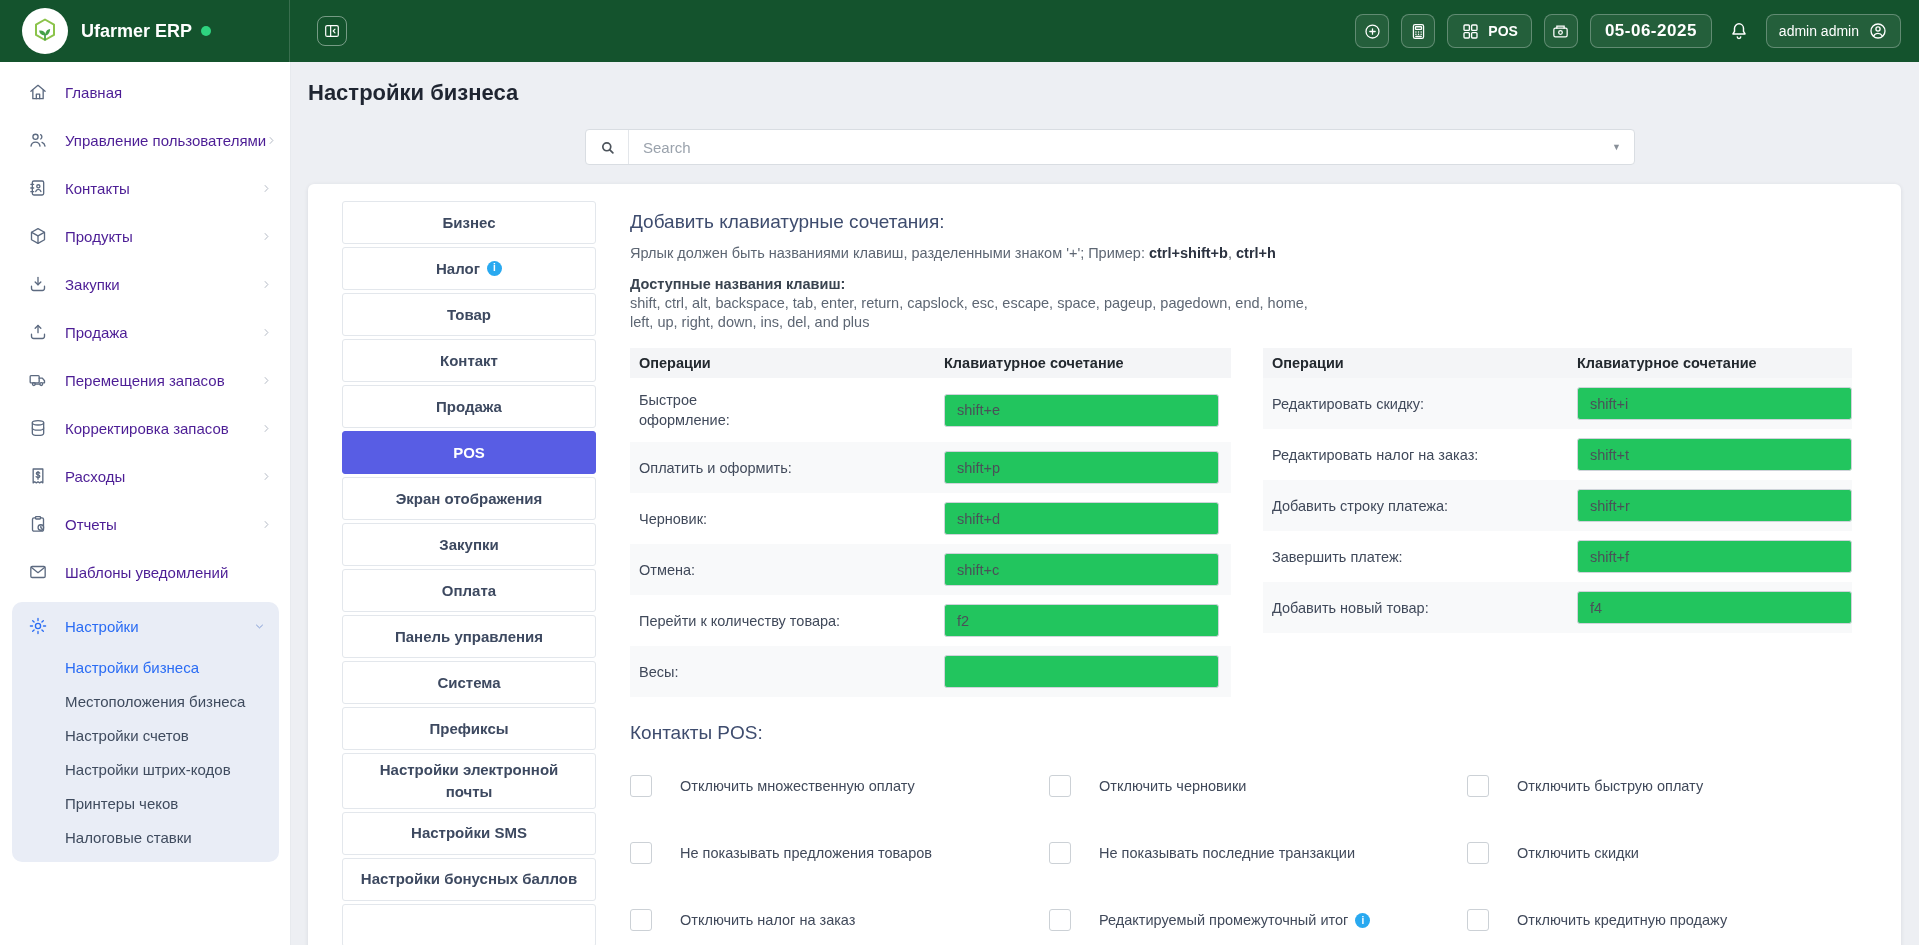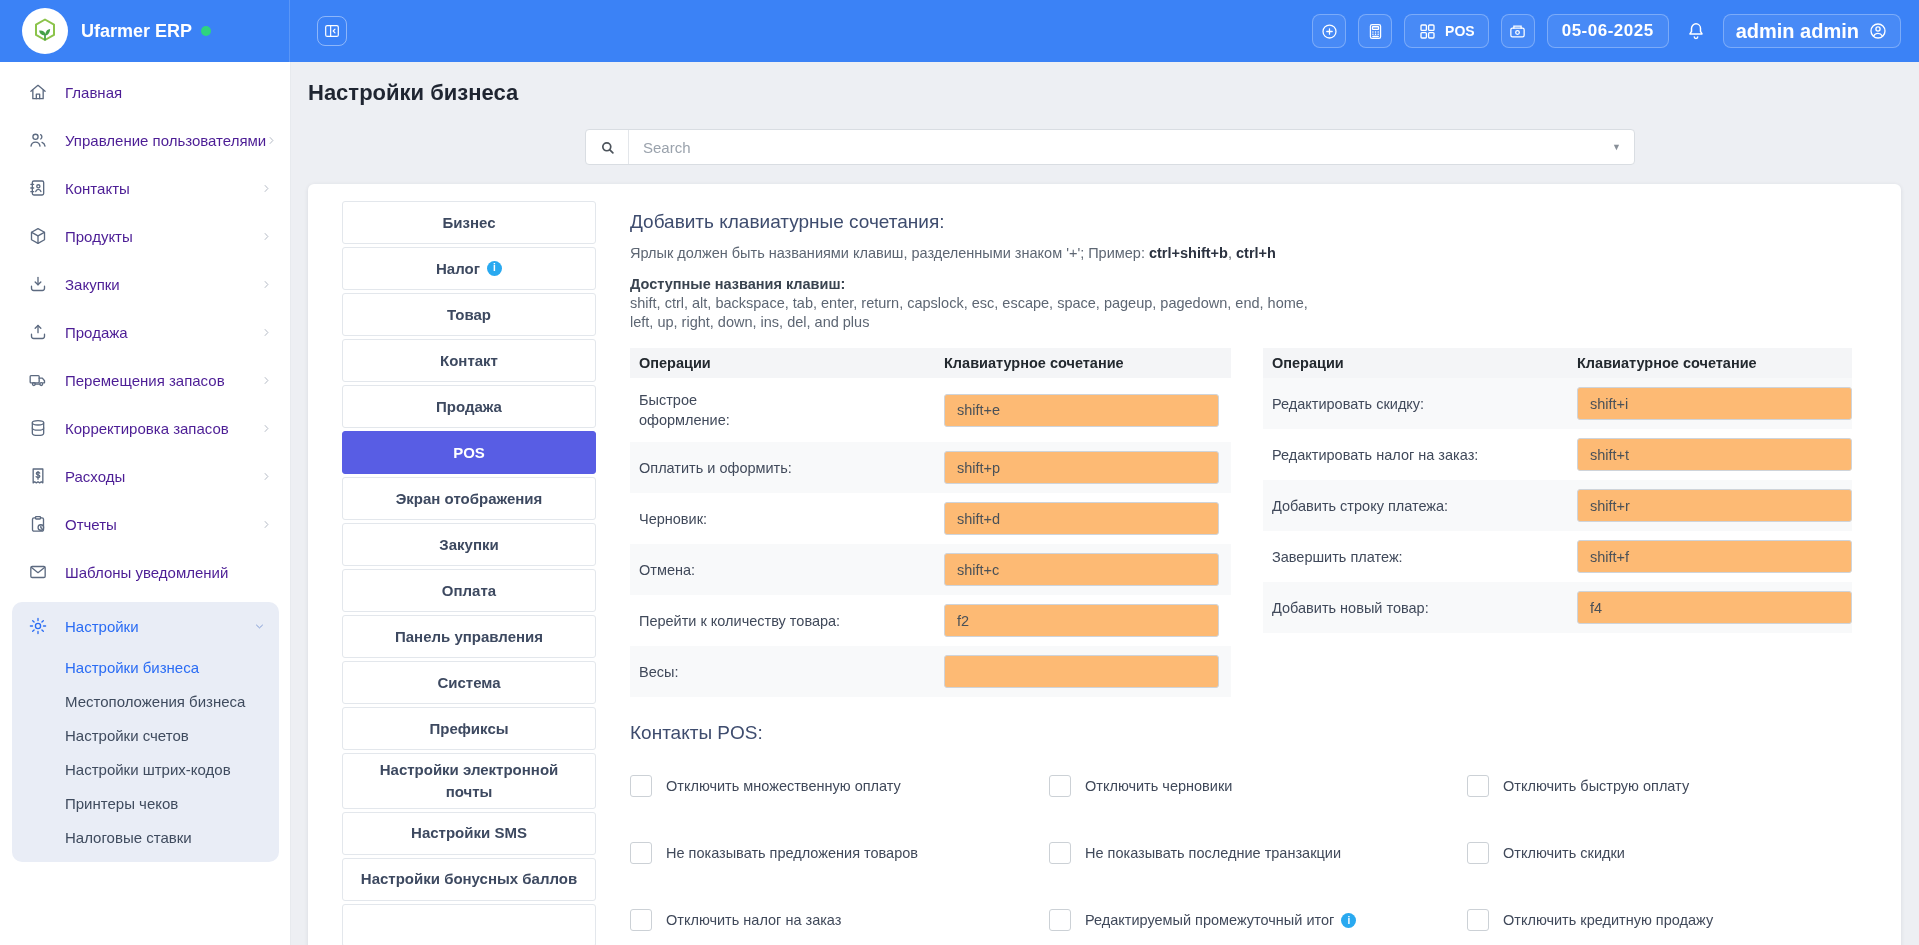--- a/index.html
+++ b/index.html
@@ -3,37 +3,37 @@
 <meta charset="utf-8">
 <style>
   html,body{margin:0;padding:0;}
   body{
     width:1919px;height:945px;overflow:hidden;position:relative;
     background:#edeff3;
     font-family:"Liberation Sans","DejaVu Sans",sans-serif;
     -webkit-font-smoothing:antialiased;
   }
   
-  .topbar{position:absolute;top:0;left:0;width:1919px;height:62px;background:#3b82f6;display:flex;align-items:center;z-index:20;}
+  .topbar{position:absolute;top:0;left:0;width:1919px;height:62px;background:#14532d;display:flex;align-items:center;z-index:20;}
   .brand-area{width:290px;height:100%;display:flex;align-items:center;padding-left:22px;box-sizing:border-box;border-right:1px solid rgba(255,255,255,.16);flex:none;}
   .logo-circle{width:46px;height:46px;border-radius:50%;background:#fff;display:flex;align-items:center;justify-content:center;flex:none;}
   .logo-circle svg{width:30px;height:30px;}
   .brand-name{color:#fff;font-size:18px;font-weight:bold;margin-left:13px;white-space:nowrap;}
   .status-dot{width:10px;height:10px;border-radius:50%;background:#2ed47f;margin-left:9px;flex:none;}
   .hbtn{display:flex;align-items:center;justify-content:center;background:rgba(255,255,255,.07);border:1px solid rgba(255,255,255,.28);border-radius:8px;color:#fff;height:34px;box-sizing:border-box;cursor:pointer;font-family:inherit;padding:0;}
   .hbtn svg{width:19px;height:19px;}
   .icon-only{width:34px;}
   .collapse-btn{margin-left:27px;width:30px;height:30px;background:transparent;border-color:rgba(255,255,255,.42);}
   .collapse-btn svg{width:18px;height:18px;}
   .top-right{margin-left:auto;margin-right:18px;display:flex;align-items:center;gap:12px;}
   .pos-btn{padding:0 13px;gap:8px;font-weight:bold;font-size:14px;}
   .date-btn{padding:0 14px;font-size:17px;letter-spacing:.5px;font-weight:bold;}
   .bell-btn{background:transparent;border:none;width:30px;}
   .bell-btn svg{width:22px;height:22px;}
-  .user-btn{padding:16px 12px;gap:9px;font-weight:bold;font-size:20px;}
+  .user-btn{padding:16px 12px;gap:9px;font-weight:normal;font-size:14px;}
   .user-btn svg{width:20px;height:20px;}
   
   .sidebar{position:absolute;top:62px;left:0;width:290px;bottom:0;background:#fff;box-shadow:1px 0 0 #e7eaee;overflow:hidden;z-index:10;}
   .sidebar nav{padding-top:6px;}
   .sb-item{height:48px;display:flex;align-items:center;padding:0 18px 0 28px;color:#4c1d95;font-size:15px;cursor:pointer;box-sizing:border-box;}
   .sb-item .icn{width:20px;height:20px;color:#5c6a80;flex:none;display:flex;}
   .sb-item .icn svg{width:20px;height:20px;}
   .sb-label{margin-left:17px;white-space:nowrap;}
   .sb-chev{margin-left:auto;width:11px;height:11px;color:#98a1b0;flex:none;display:flex;}
   .sb-chev svg{width:11px;height:11px;}
@@ -70,26 +70,26 @@
   .tables{display:flex;margin-top:16px;}
   .kb-table{width:601px;flex:none;}
   .kb-table.right{width:589px;margin-left:32px;}
   .kb-head{height:30px;background:#f4f5f7;display:flex;align-items:center;font-weight:bold;font-size:14.5px;color:#23292f;}
   .kb-head .c1{width:314px;padding-left:9px;box-sizing:border-box;}
   .kb-row{display:flex;align-items:center;min-height:51px;}
   .kb-row.tall{min-height:64px;}
   .stripe-odd .kb-row:nth-child(odd){background:#f8f9fa;}
   .stripe-even .kb-row:nth-child(even){background:#f8f9fa;}
   .kb-label{width:314px;padding-left:9px;box-sizing:border-box;font-size:14.5px;color:#40495a;white-space:pre-line;line-height:20px;}
-  .kb-input{width:275px;height:33px;border:1px solid #cfd4da;border-radius:3px;padding:0 12px;font-size:14.5px;color:#4a5158;box-sizing:border-box;font-family:inherit;background:#fdba74;outline:none;}
+  .kb-input{width:275px;height:33px;border:1px solid #cfd4da;border-radius:3px;padding:0 12px;font-size:14.5px;color:#4a5158;box-sizing:border-box;font-family:inherit;background:#22c55e;outline:none;}
   .cb-grid{margin-top:31px;}
   .cb-row{display:grid;grid-template-columns:419px 418px auto;margin-bottom:45px;align-items:start;}
   .cb-item{display:flex;align-items:center;}
   .cb-box{width:22px;height:22px;border:1px solid #ccd1d6;border-radius:3px;background:#fff;flex:none;cursor:pointer;box-sizing:border-box;}
-  .cb-label{margin-left:14px;font-size:14.5px;color:#40495a;}
+  .cb-label{margin-left:28px;font-size:14.5px;color:#40495a;}
 </style>
 </head>
 <body>
 
 <header class="topbar">
   <div class="brand-area">
     <div class="logo-circle">
       <svg viewBox="0 0 24 24">
         <path d="M12 2.8l7.2 4.1v8.2L12 19.2 4.8 15.1V6.9z" fill="none" stroke="#8bc34a" stroke-width="1.6" stroke-linejoin="round"></path>
         <path d="M11.7 15.6c-2.6-.1-4.2-1.6-4.4-4 2.7-.4 4.6.7 4.9 2.8.5-2.7 2-4 3.9-4.1-.1 2.8-1.5 5.2-4.4 5.3z" fill="#43a047"></path>

